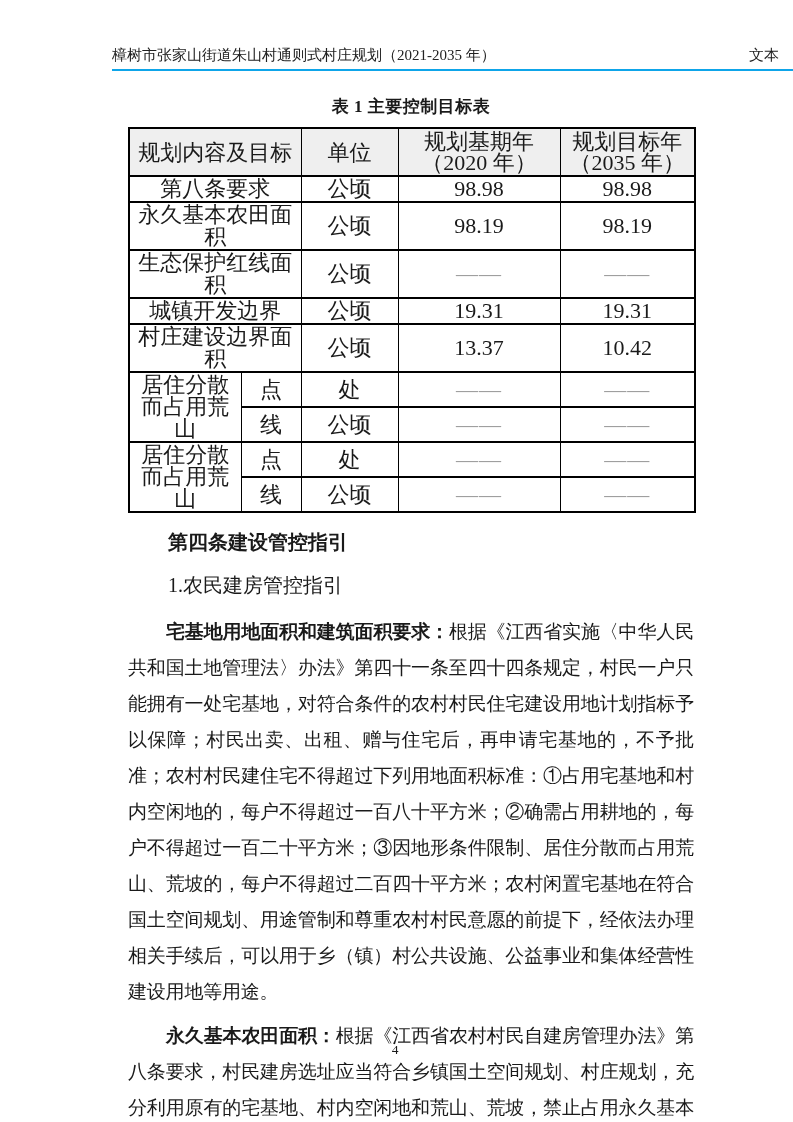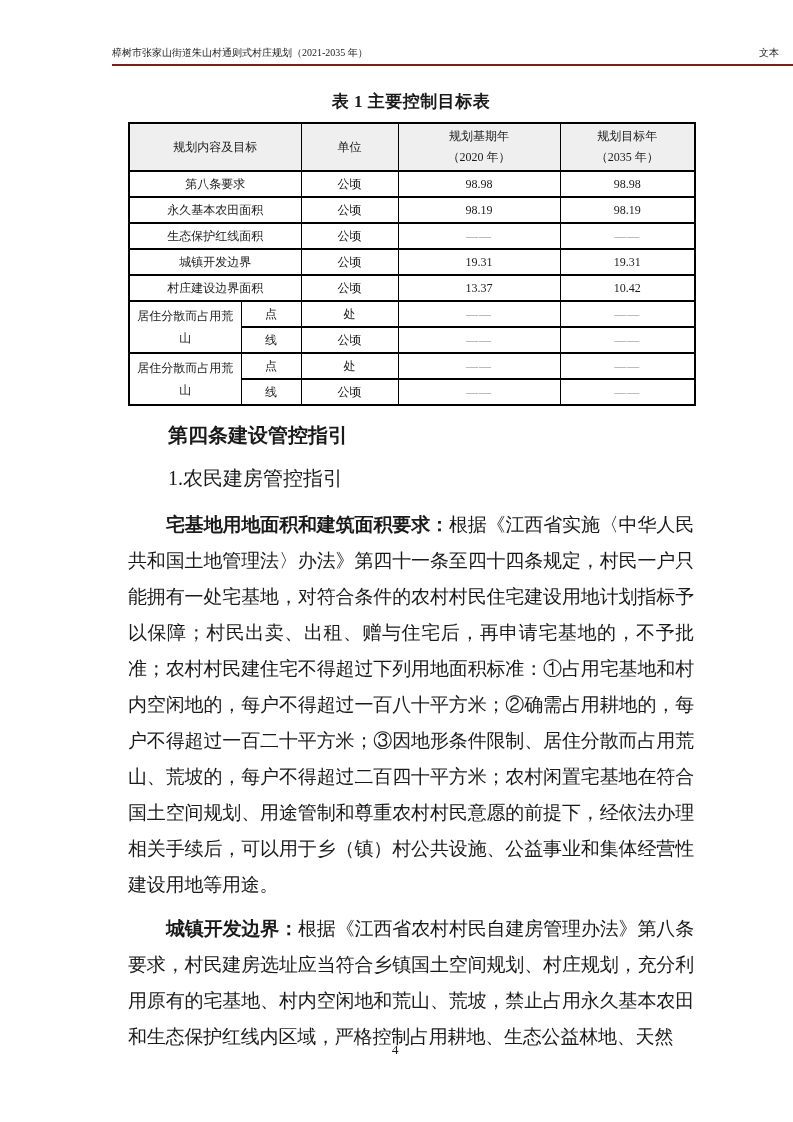--- a/index.html
+++ b/index.html
@@ -11,43 +11,43 @@
     background:#ffffff;
     font-family:"Liberation Serif","DejaVu Serif",serif;
     color:#1a1a1a;
     overflow:hidden;
   }
   .content{width:566px;margin-left:16px;}
 
   
   .running-header{
     display:flex;justify-content:space-between;
-    border-bottom:2px solid #7f1d1d;
+    border-bottom:2px solid #0ea5e9;
     padding-bottom:4px;
-    font-size:10px;
+    font-size:15px;
     color:#222;
   }
   .running-header .doc-type{margin-right:14px;}
 
   
   .table-caption{
     margin-top:24px;
     text-align:center;
     font-weight:bold;
     font-size:17px;
     letter-spacing:.5px;
   }
 
   
   table.targets{
     margin-top:9px;
     border-collapse:collapse;
     table-layout:fixed;
     width:566px;
-    font-size:12px;
+    font-size:22px;
     border-radius:27px;
   }
   table.targets td,table.targets th{
     border:1px solid #000;
     border-top-width:2px;border-bottom-width:2px;
     text-align:center;vertical-align:middle;
     padding:1px 2px;
     font-weight:normal;
     line-height:22px;
     overflow:hidden;
@@ -189,21 +189,21 @@
     </table>
 
     <div class="article-heading">第四条建设管控指引</div>
     <div class="sub-heading">1.农民建房管控指引</div>
 
     <div class="body-text">
       <p>
         <span class="para-lead">宅基地用地面积和建筑面积要求：</span><span>根据《江西省实施〈中华人民共和国土地管理法〉办法》第四十一条至四十四条规定，村民一户只能拥有一处宅基地，对符合条件的农村村民住宅建设用地计划指标予以保障；村民出卖、出租、赠与住宅后，再申请宅基地的，不予批准；农村村民建住宅不得超过下列用地面积标准：①占用宅基地和村内空闲地的，每户不得超过一百八十平方米；②确需占用耕地的，每户不得超过一百二十平方米；③因地形条件限制、居住分散而占用荒山、荒坡的，每户不得超过二百四十平方米；农村闲置宅基地在符合国土空间规划、用途管制和尊重农村村民意愿的前提下，经依法办理相关手续后，可以用于乡（镇）村公共设施、公益事业和集体经营性建设用地等用途。</span>
       </p>
       <p>
-        <span class="para-lead">城镇开发边界：</span><span>根据《江西省农村村民自建房管理办法》第八条要求，村民建房选址应当符合乡镇国土空间规划、村庄规划，充分利用原有的宅基地、村内空闲地和荒山、荒坡，禁止占用永久基本农田和生态保护红线内区域，严格控制占用耕地、生态公益林地、天然</span>
+        <span class="para-lead">永久基本农田面积：</span><span>根据《江西省农村村民自建房管理办法》第八条要求，村民建房选址应当符合乡镇国土空间规划、村庄规划，充分利用原有的宅基地、村内空闲地和荒山、荒坡，禁止占用永久基本农田和生态保护红线内区域，严格控制占用耕地、生态公益林地、天然</span>
       </p>
     </div>
 
   </div>
 
   <div class="page-footer">4</div>
 
 </div>
 
 </body></html>

